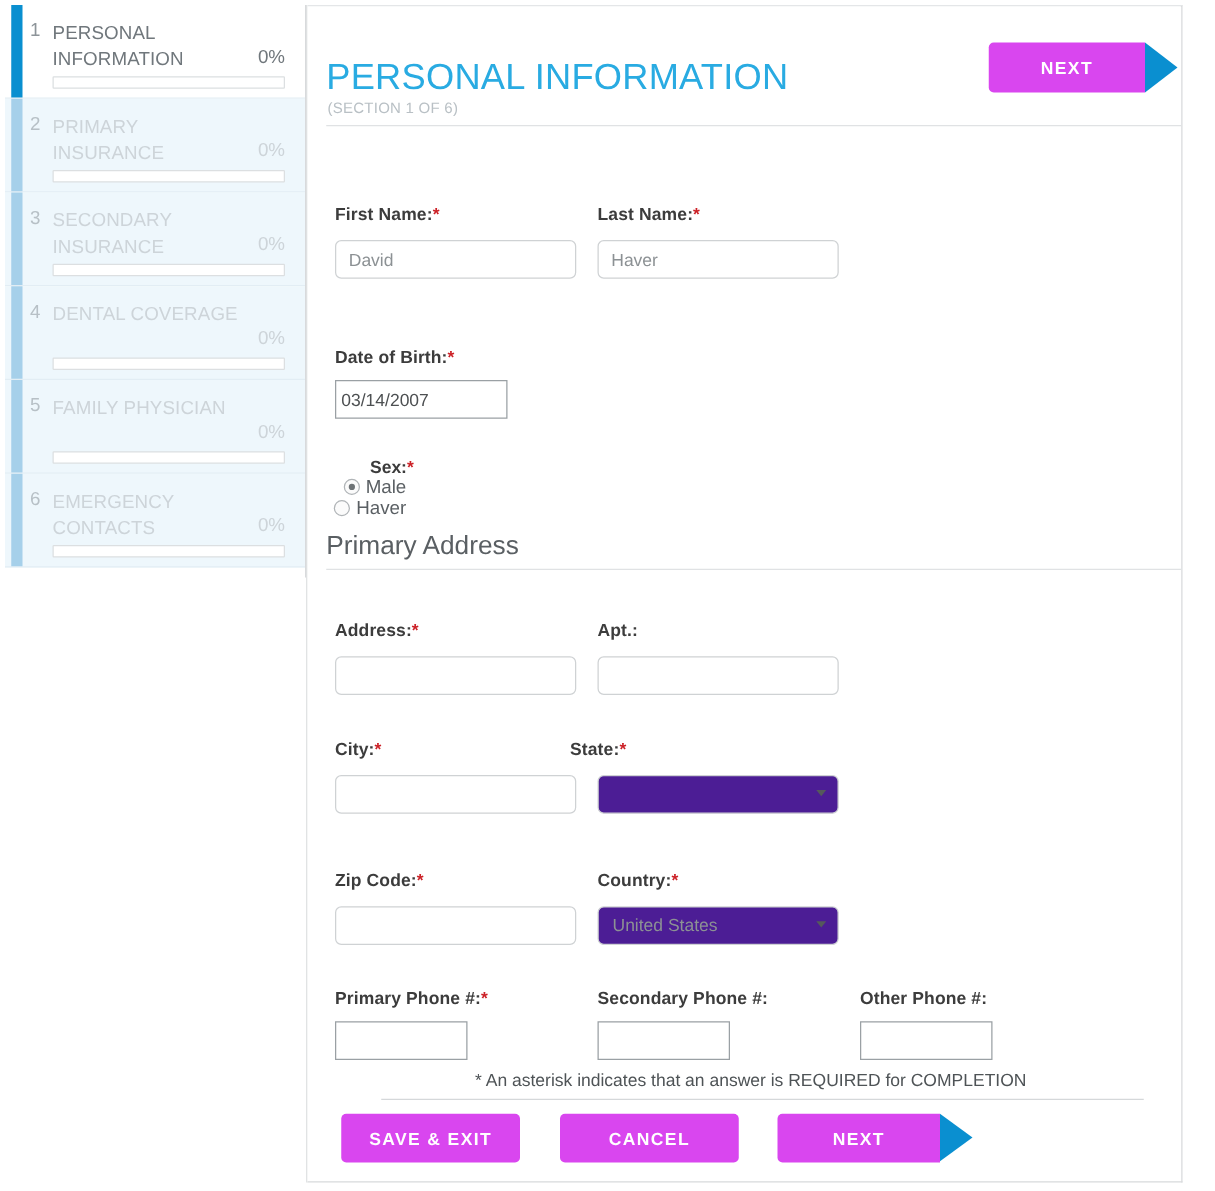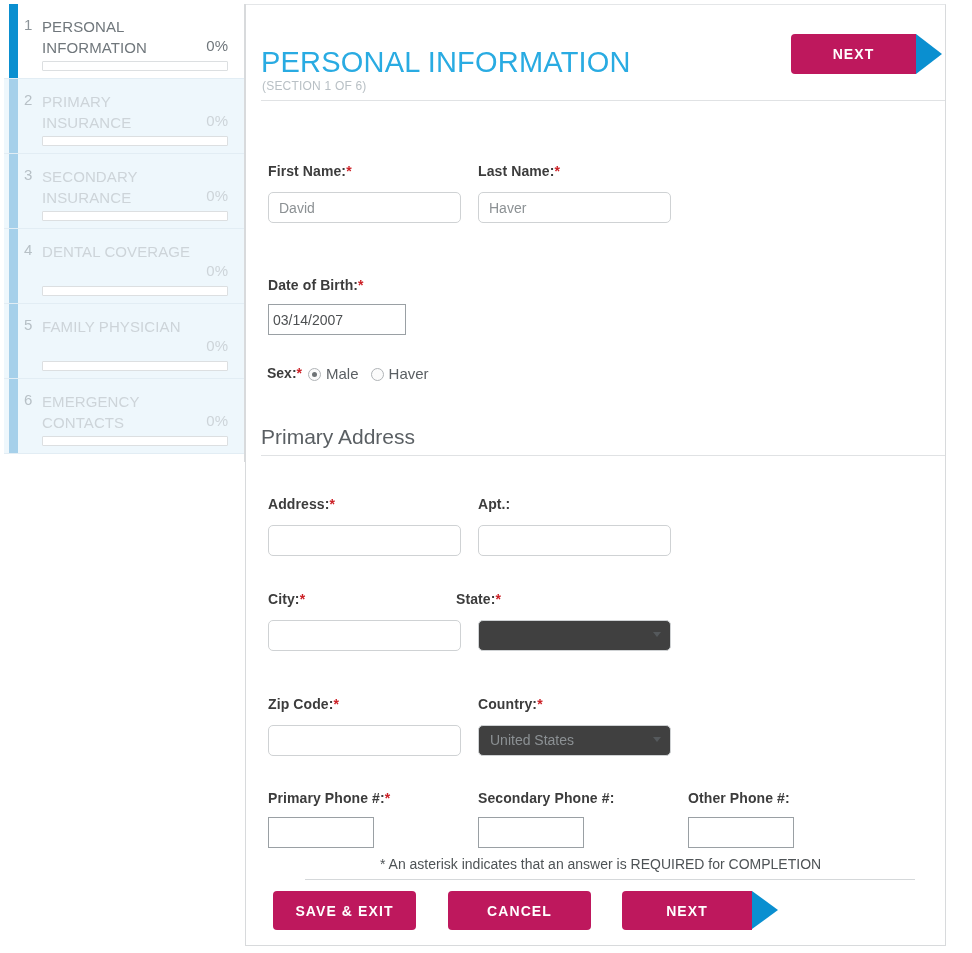--- a/index.html
+++ b/index.html
@@ -127,21 +127,21 @@
     left: 261px; top: 100px;
     width: 684px; height: 1px;
     background: #e0e2e4;
   }
 
   
   .btn {
     display: inline-flex;
     align-items: center;
     justify-content: center;
-    background: #be185d;
+    background: #d946ef;
     color: #ffffff;
     font-size: 14px;
     font-weight: bold;
     letter-spacing: 1.1px;
     border: none;
     border-radius: 4px;
     cursor: pointer;
     font-family: "Liberation Sans", sans-serif;
   }
   .btn-arrow {
@@ -196,21 +196,21 @@
   }
   .inp.plain {
     border: 1px solid #9aa0a4;
     border-radius: 0;
     color: #4d5052;
     padding: 0 4px;
   }
   .sel {
     position: absolute;
     height: 31px;
-    background: #404040;
+    background: #4c1d95;
     border: 1px solid #cfd2d4;
     border-radius: 5px;
   }
   .sel > span {
     position: absolute;
     left: 11px; top: 6px;
     font-size: 14px;
     color: #8c9194;
   }
   .sel > b {
@@ -233,23 +233,24 @@
     position: absolute;
     left: 261px; top: 455px;
     width: 684px; height: 1px;
     background: #e0e2e4;
   }
 
   .sexrow {
     position: absolute;
     left: 267px; top: 365px;
     display: flex;
-    align-items: flex-start;
+    align-items: flex-end;
     font-size: 15px;
     color: #4a4e51;
+    flex-direction: column;
   }
   .sexrow .lbl {
     font-size: 14px;
     font-weight: bold;
     color: #3c3c3c;
     margin-right: 6px;
   }
   .radio {
     display: inline-block;
     width: 13px; height: 13px;

